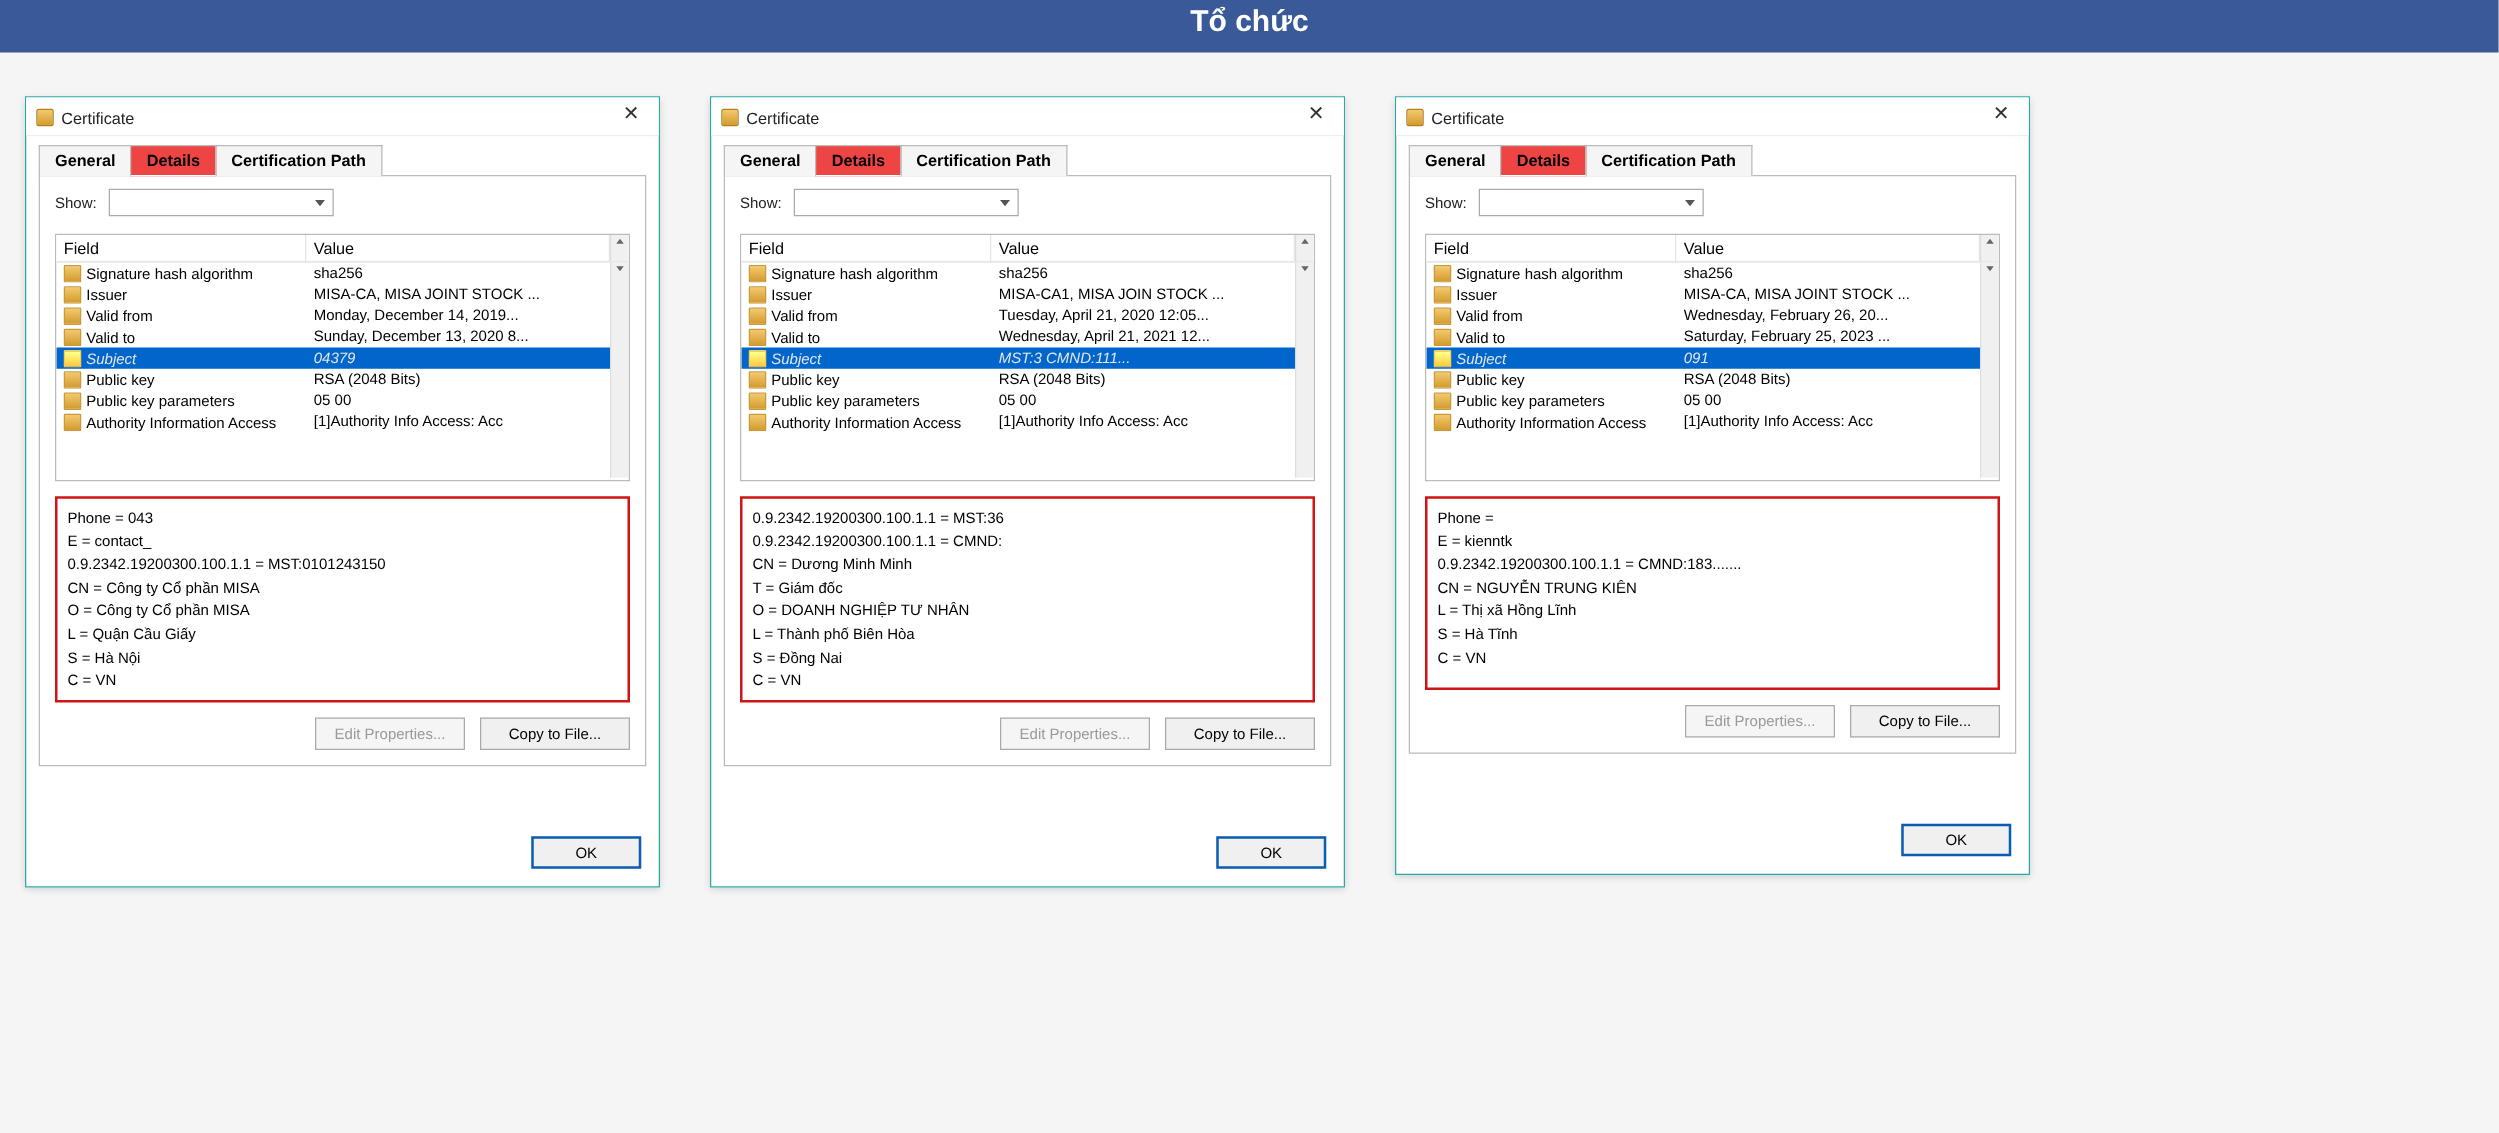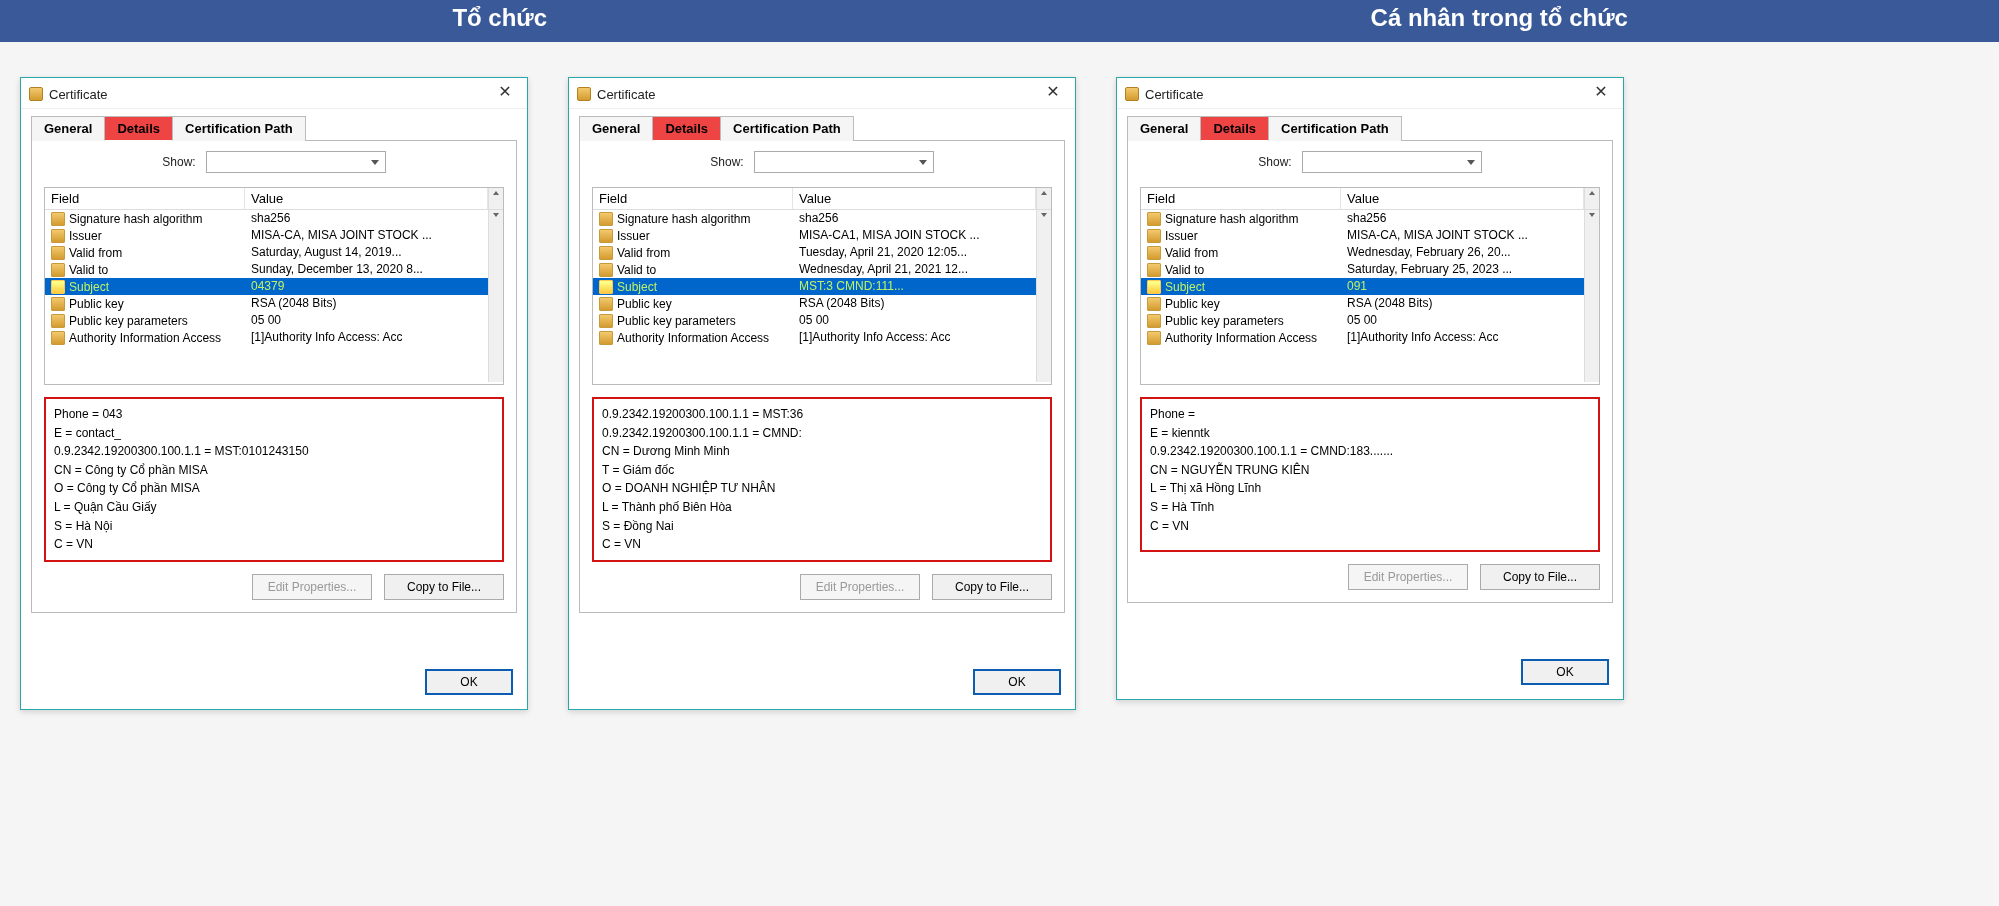--- a/index.html
+++ b/index.html
@@ -90,21 +90,20 @@
     background: #fff;
     padding: 10px 12px 12px 12px;
     position: relative;
     z-index: 1;
   }
   .show-row {
     display: flex;
     align-items: center;
     gap: 10px;
     margin-bottom: 14px;
-    justify-content: center;
   }
   .show-label { font-size: 12px; color: #222; }
   .show-select {
     width: 180px;
     height: 22px;
     border: 1px solid #aaa;
     background: #fff;
     padding: 0 6px;
     display: flex;
     align-items: center;
@@ -163,21 +162,22 @@
     overflow: hidden;
   }
   .ft-row {
     display: flex;
     font-size: 12px;
     padding: 1px 0;
     cursor: pointer;
   }
   .ft-row.selected {
     background: #0066cc;
-    color: #bef264;
+    color: #e5e5e5;
+    font-style: italic;
   }
   .ft-row.selected .row-icon { filter: brightness(1.3); }
   .row-icon {
     width: 14px; height: 14px;
     display: inline-block;
     background: linear-gradient(#f3c96e,#d39b2f);
     border: 1px solid #c89a3c;
     border-radius: 1px;
     margin: 1px 4px 0 4px;
     flex-shrink: 0;
@@ -229,21 +229,20 @@
     font-size: 12px;
     cursor: pointer;
   }
   .spacer-below-panel { height: 34px; }
 </style>
 </head>
 <body>
 
 <div class="header-bar">
   <div class="header-cell">Tổ chức</div>
-  <div class="header-cell">Cá nhân trong tổ chức</div>
 </div>
 
 <div class="dialogs-row" id="dialogs-row">
     <div class="cert-dialog">
       <div class="titlebar">
     <div class="titlebar-left">
       <span class="cert-icon"></span>
       <span class="title-text">Certificate</span>
     </div>
     <div class="close-btn">
@@ -286,21 +285,21 @@
         <span class="row-icon"></span>
         <span>Issuer</span>
       </div>
       <div class="cell-value">MISA-CA, MISA JOINT STOCK ...</div>
                 </div>
                 <div class="ft-row">
       <div class="cell-field">
         <span class="row-icon"></span>
         <span>Valid from</span>
       </div>
-      <div class="cell-value">Saturday, August 14, 2019...</div>
+      <div class="cell-value">Monday, December 14, 2019...</div>
                 </div>
                 <div class="ft-row">
       <div class="cell-field">
         <span class="row-icon"></span>
         <span>Valid to</span>
       </div>
       <div class="cell-value">Sunday, December 13, 2020 8...</div>
                 </div>
                 <div class="ft-row selected">
       <div class="cell-field">

